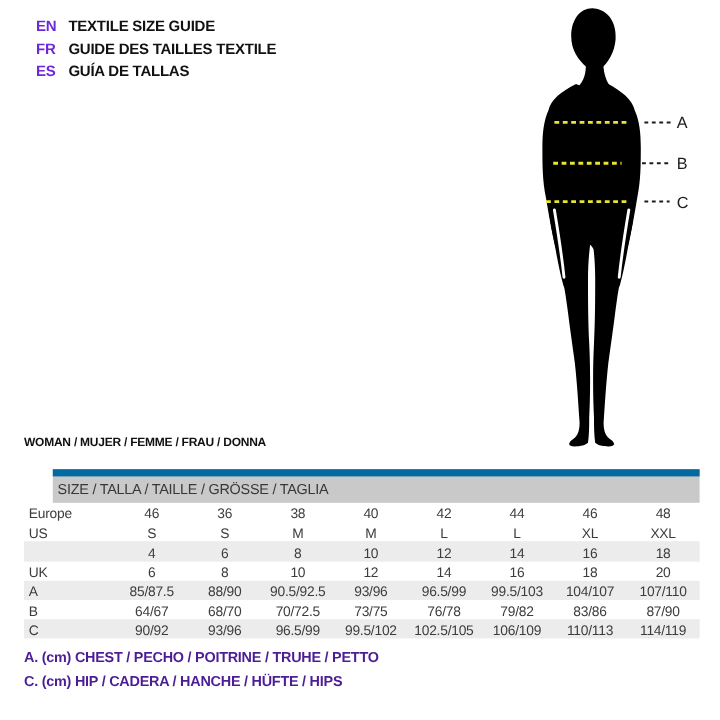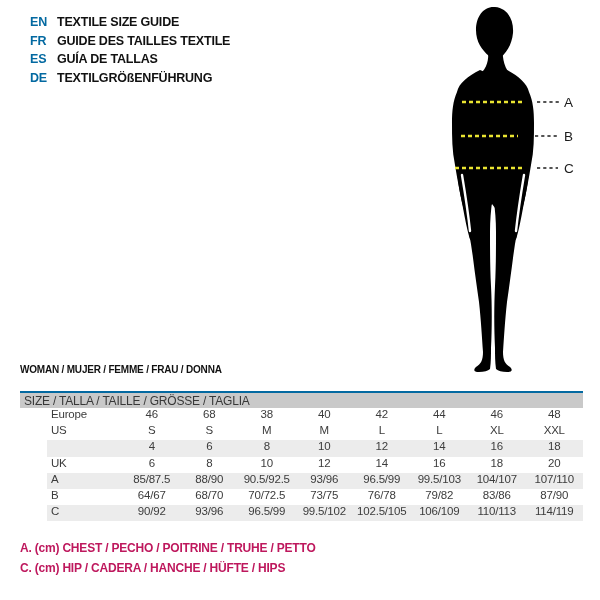--- a/index.html
+++ b/index.html
@@ -6,65 +6,61 @@
   html,body { background:#fff; }
   .canvas {
     position:relative; width:600px; height:600px; background:#fff;
     font-family:"Liberation Sans", sans-serif; overflow:hidden;
     color:#1a1a1a;
   }
 
   
   .lang-block { position:absolute; left:20px; top:13px; }
   .lang-row { display:flex; height:18.6px; align-items:center; }
-  .lang-code { width:37px; font-size:12.5px; font-weight:700; letter-spacing:-0.2px; color:#0369a1;padding-left:10px; }
+  .lang-code { width:37px; font-size:12.5px; font-weight:700; letter-spacing:-0.2px; color:#6d28d9;padding-left:10px; }
   .lang-label { font-size:12.5px; font-weight:700; letter-spacing:-0.2px; color:#111; }
 
   
   .figure-wrap { position:absolute; left:400px; top:0; width:200px; height:380px; }
   .measure-letter { font-size:13.5px; fill:#1c1c1c; font-family:"Liberation Sans", sans-serif; }
 
   
   .woman-title { position:absolute; left:20px; top:364px; font-size:10px; font-weight:700; letter-spacing:-0.2px; color:#111; }
   .size-table { position:absolute; left:20px; top:391px; width:563px; font-size:11.5px; color:#3c3c3c; }
   .thead {
-    border-top:2px solid #0369a1; background:#c9c9c9; height:17px;
+    border-top:6px solid #0369a1; background:#c9c9c9; height:28px;
     display:flex; align-items:center; padding-left:4px;
-    font-size:12px; color:#383838; letter-spacing:-0.2px;
+    font-size:12px; color:#383838; letter-spacing:-0.2px;margin-left:24px;
   }
-  .trow { display:flex; height:16.2px; align-items:flex-start;margin-left:27px; }
+  .trow { display:flex; height:16.2px; align-items:flex-end; }
   .trow.shade { background:#ececec; }
   .cell { flex:1; text-align:center; letter-spacing:-0.2px; white-space:nowrap; }
   .cell.label { flex:0 0 76px; text-align:left; padding-left:4px; }
 
   
   .legend { position:absolute; left:20px; top:538px; }
-  .legend-row { height:20px; display:flex; align-items:center; font-size:12px; font-weight:700; letter-spacing:-0.2px; color:#be185d; }
+  .legend-row { height:20px; display:flex; align-items:center; font-size:12px; font-weight:700; letter-spacing:-0.2px; color:#4c1d95; }
 </style>
 </head>
 <body>
 
 <div class="canvas">
 
   <div class="lang-block">
     <div class="lang-row">
       <span class="lang-code">EN</span>
       <span class="lang-label">TEXTILE SIZE GUIDE</span>
     </div>
     <div class="lang-row">
       <span class="lang-code">FR</span>
       <span class="lang-label">GUIDE DES TAILLES TEXTILE</span>
     </div>
     <div class="lang-row">
       <span class="lang-code">ES</span>
       <span class="lang-label">GUÍA DE TALLAS</span>
-    </div>
-    <div class="lang-row">
-      <span class="lang-code">DE</span>
-      <span class="lang-label">TEXTILGRÖßENFÜHRUNG</span>
     </div>
   </div>
 
   <div class="figure-wrap">
     <svg width="200" height="380" viewBox="0 0 200 380">
       <g fill="#000">
 
         <path d="M95,7 C107,8 114,19 113,33 C112,44 107,52 101,57 C97,60 92,60 89,56 C82,50 76,42 76,30 C76,16 84,6 95,7 Z"></path>
 
         <path d="M88,50 C89,60 87,68 80,74 L110,74 C103,66 102,54 103,46 C99,52 92,52 88,50 Z"></path>
@@ -94,21 +90,21 @@
   </div>
 
   <div class="woman-title">WOMAN / MUJER / FEMME / FRAU / DONNA</div>
 
   <div class="size-table">
     <div class="thead">SIZE / TALLA / TAILLE / GRÖSSE / TAGLIA</div>
     <div>
         <div class="trow">
           <div class="cell label">Europe</div>
           <div class="cell">46</div>
-          <div class="cell">68</div>
+          <div class="cell">36</div>
           <div class="cell">38</div>
           <div class="cell">40</div>
           <div class="cell">42</div>
           <div class="cell">44</div>
           <div class="cell">46</div>
           <div class="cell">48</div>
         </div>
         <div class="trow">
           <div class="cell label">US</div>
           <div class="cell">S</div>

